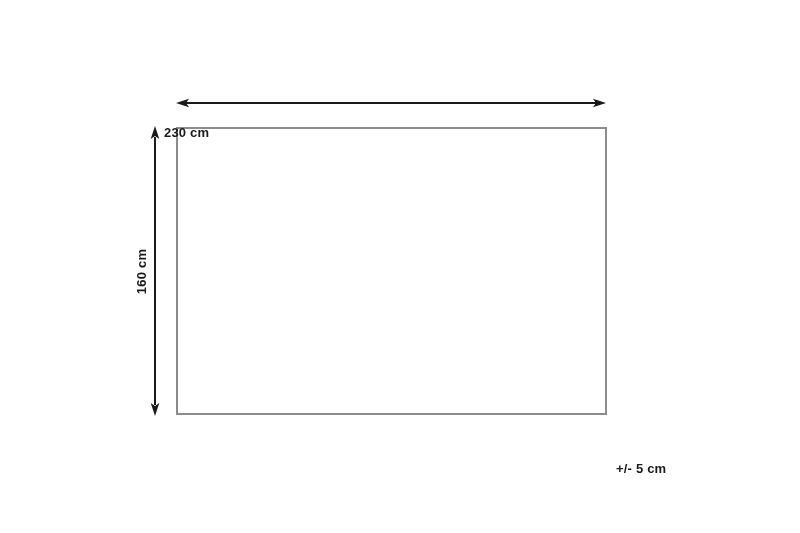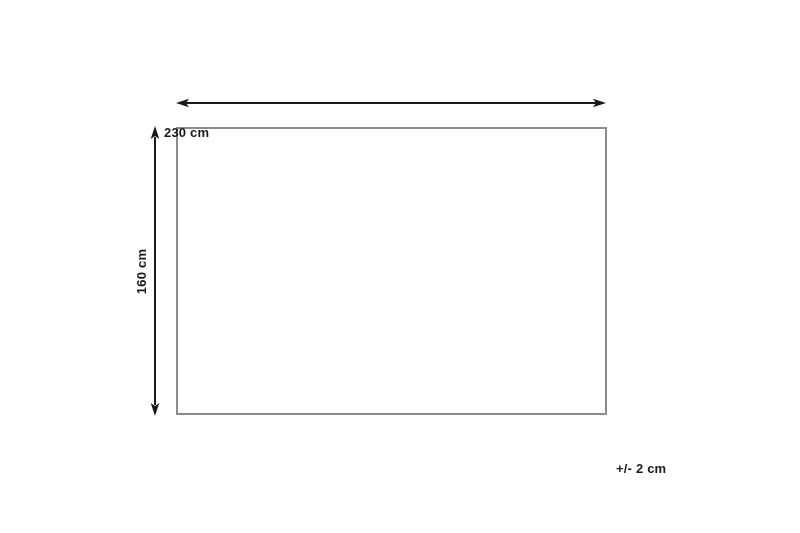--- a/index.html
+++ b/index.html
@@ -78,15 +78,15 @@
       <line x1="155" y1="137" x2="155" y2="405" stroke-width="2" stroke="#1a1a1a"></line>
       <polygon points="155,126 150.7,139 155,136 159.3,139" fill="#1a1a1a"></polygon>
       <polygon points="155,416 150.7,403 155,406 159.3,403" fill="#1a1a1a"></polygon>
     </g>
   </svg>
 
   <div class="dim-label width-label">230 cm</div>
 
   <div class="dim-label height-label">160 cm</div>
 
-  <div class="dim-label tolerance-label">+/- 2 cm</div>
+  <div class="dim-label tolerance-label">+/- 5 cm</div>
 
 </div>
 
 </body></html>

